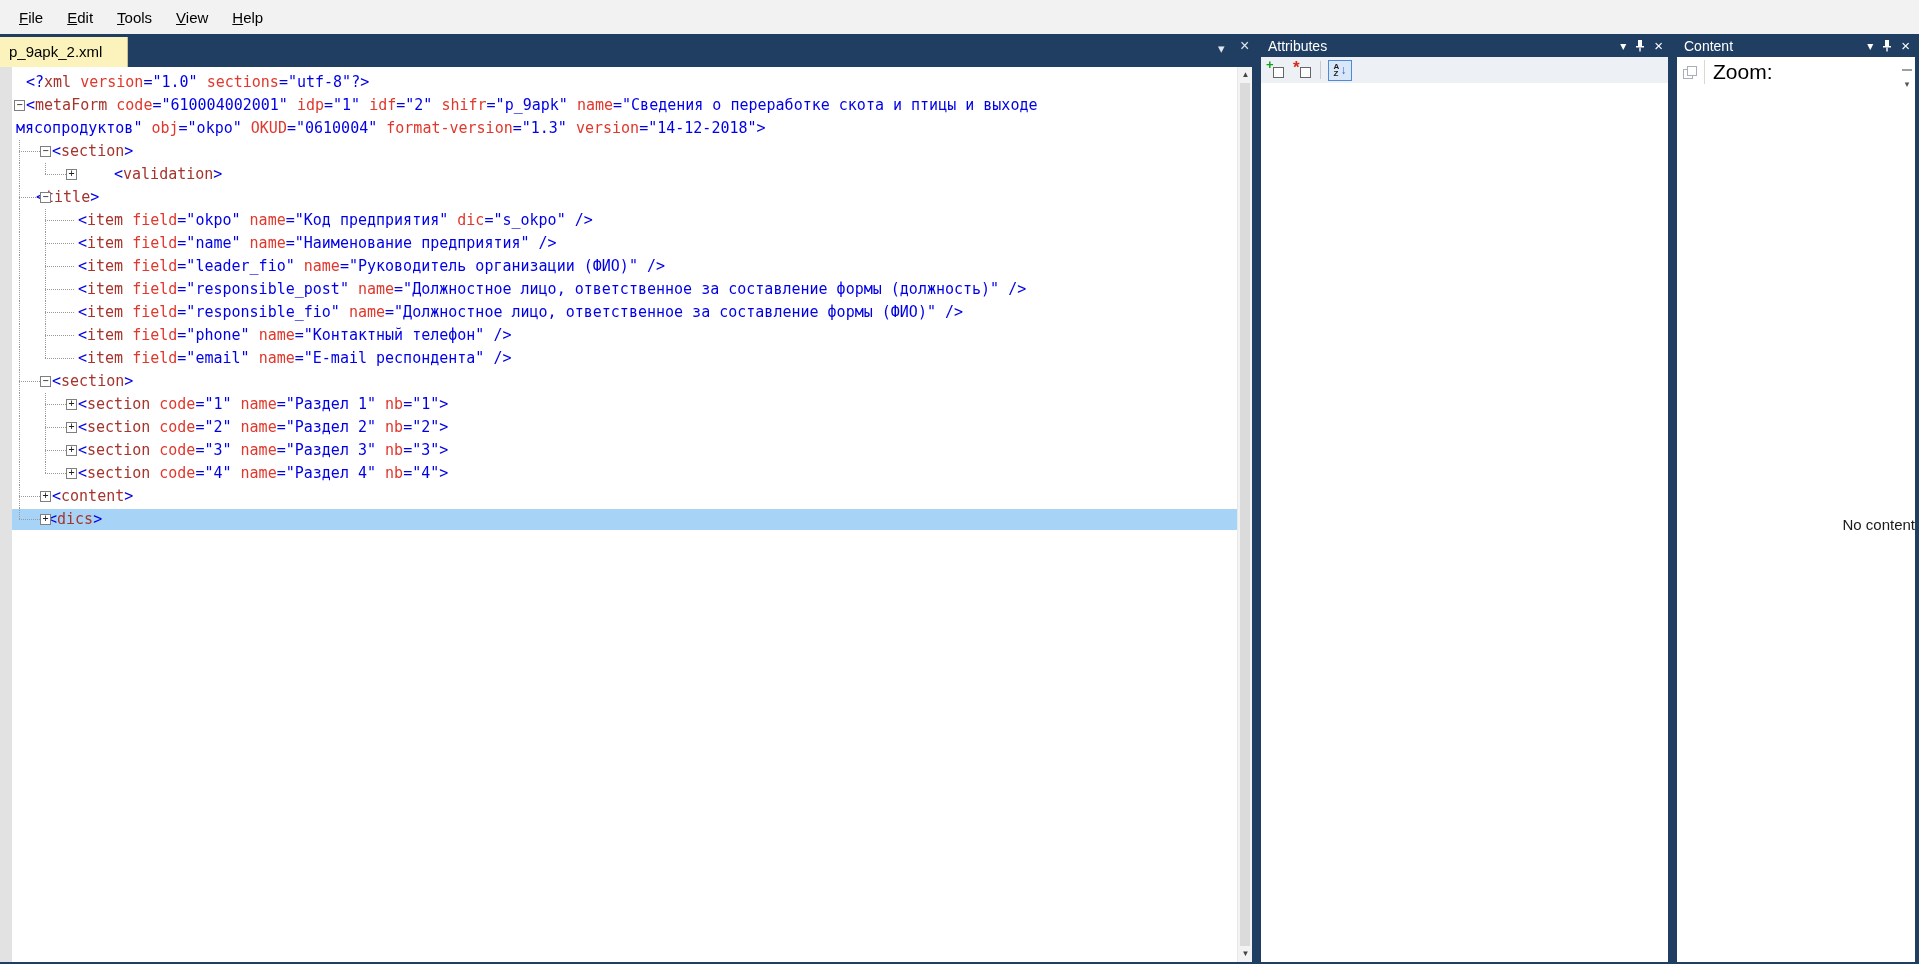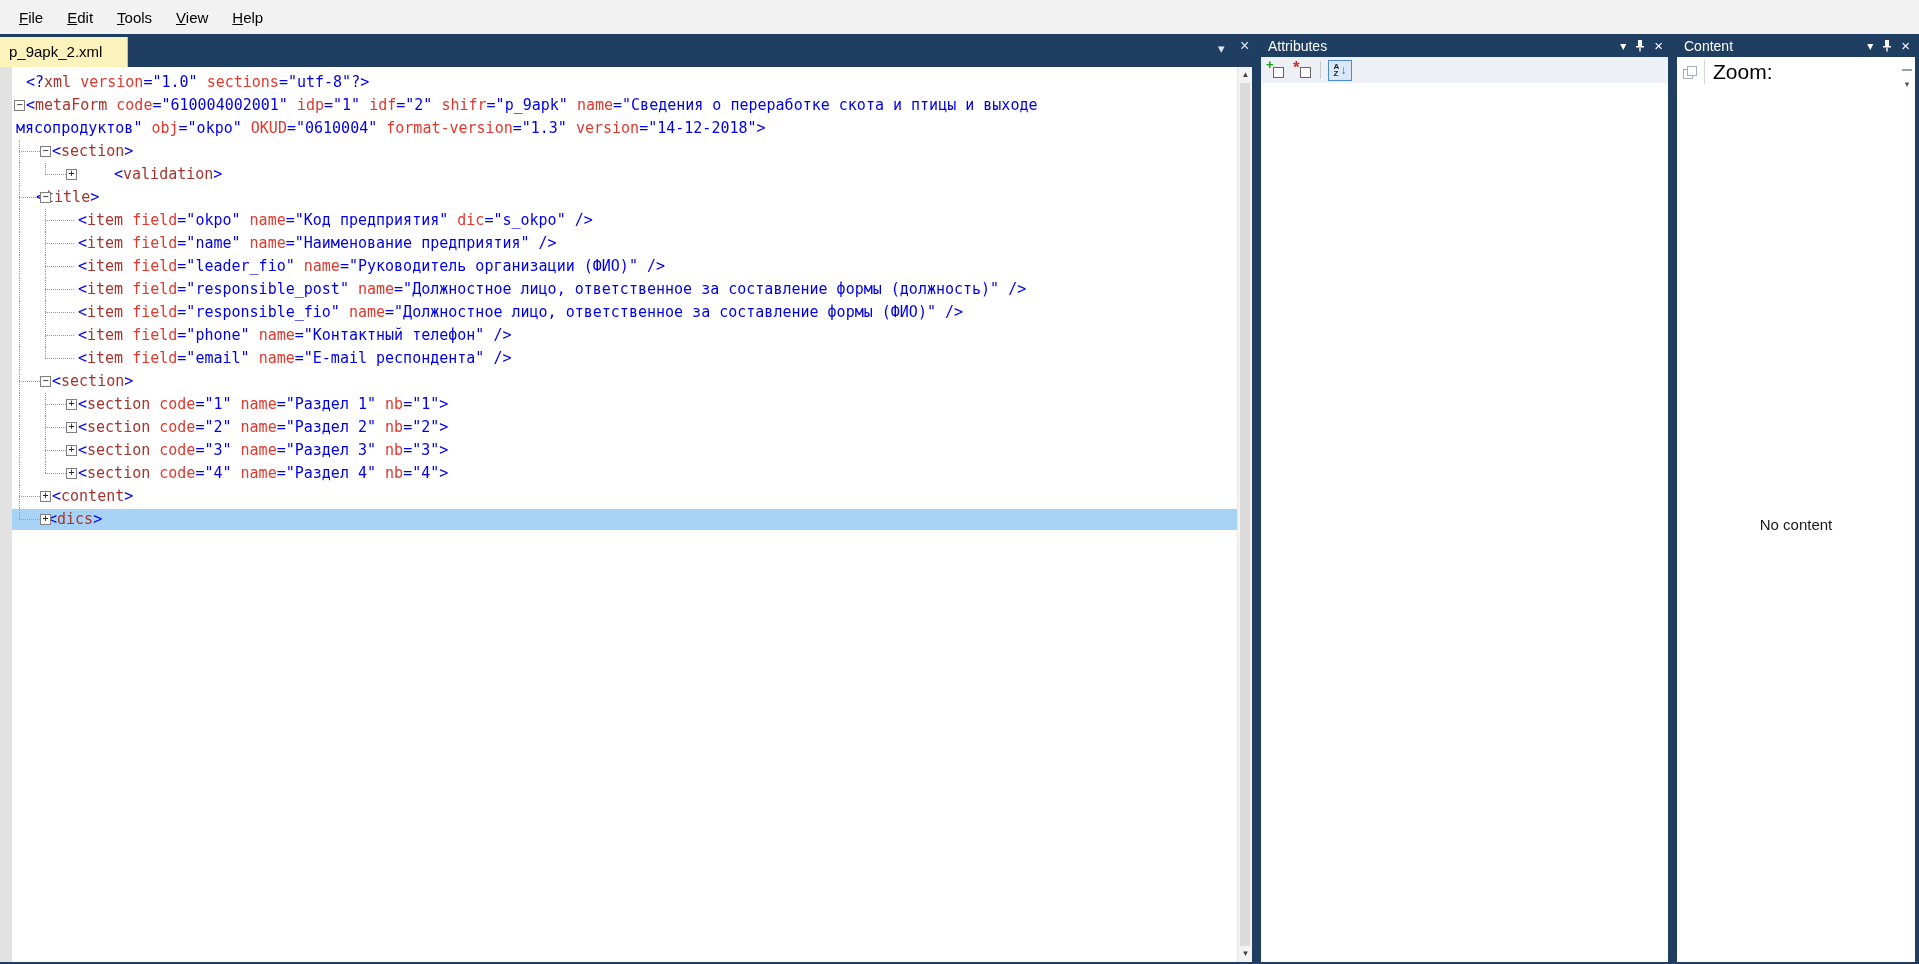--- a/index.html
+++ b/index.html
@@ -70,21 +70,21 @@
 
   #zoomrow{position:relative;height:30px;background:#fff;display:flex;align-items:center;}
   #copy-ico{position:relative;width:16px;height:14px;margin-left:5px;}
   #copy-ico .cpa{position:absolute;left:1px;top:4px;width:8px;height:8px;border:1px solid #A9AFB8;background:#fff;}
   #copy-ico .cpb{position:absolute;left:5px;top:1px;width:8px;height:8px;border:1px solid #A9AFB8;background:#fff;}
   #zoom-sep{width:1px;height:24px;background:#D8D8D8;margin:0 8px 0 6px;}
   #zoom-label{font-size:21px;color:#000;}
   #zoom-spin{position:absolute;right:2px;top:12px;width:12px;text-align:center;color:#555;cursor:default;}
   #zoom-spin .bar{display:block;height:2px;background:#9AA0A8;margin:0 1px 2px 1px;}
   #zoom-spin .dn{font-size:9px;line-height:8px;}
-  #content-body{height:875px;display:flex;align-items:center;justify-content:center;}
+  #content-body{height:875px;display:flex;align-items:center;justify-content:flex-end;}
   #no-content{font-size:15px;color:#1A1A1A;}
 </style>
 </head>
 <body>
 
 <div id="stage">
 
   <div id="menubar">
       <div class="mi"><u>F</u>ile</div>
       <div class="mi"><u>E</u>dit</div>

